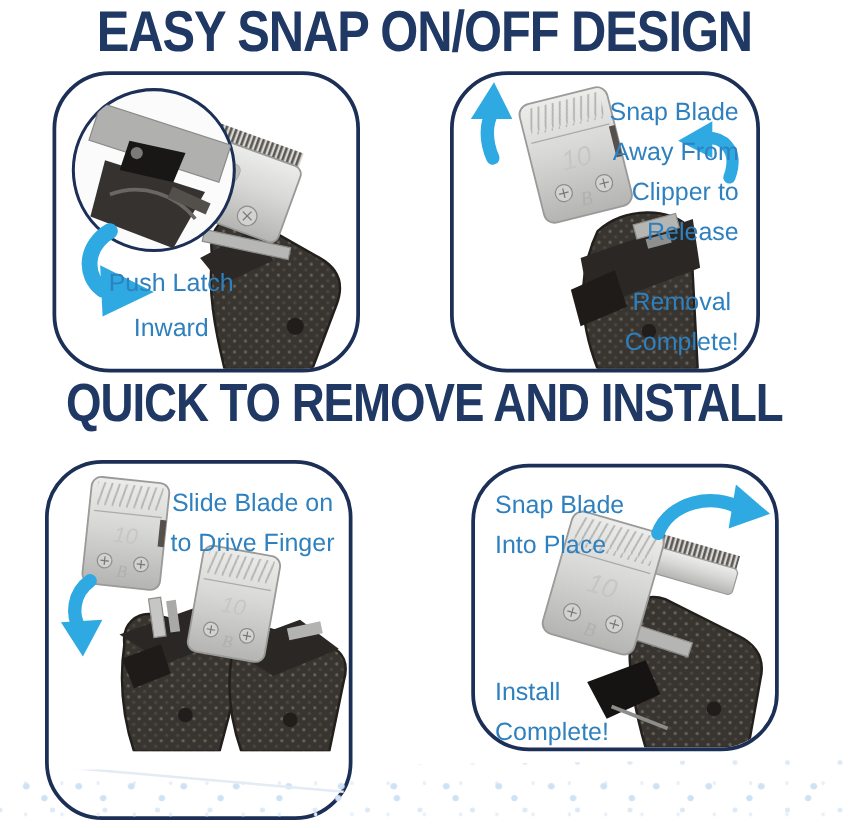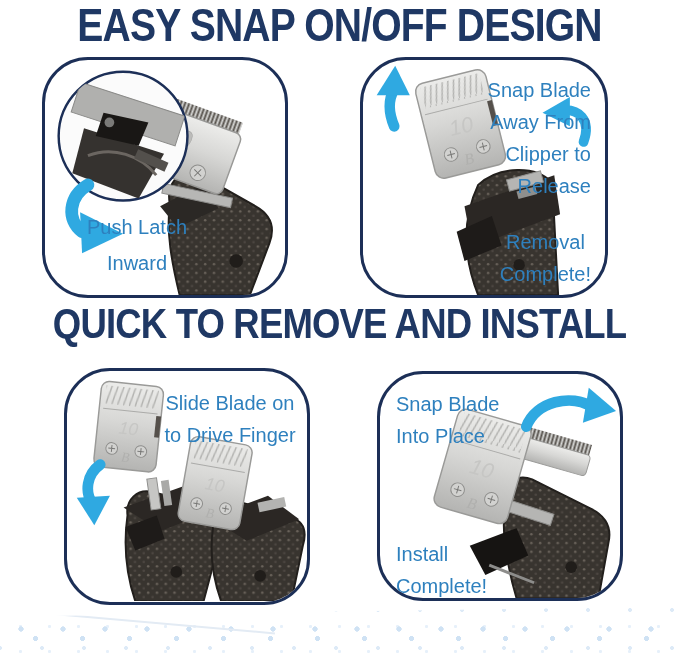--- a/index.html
+++ b/index.html
@@ -20,21 +20,21 @@
     transform:scaleX(.85);letter-spacing:-1px;white-space:nowrap;
   }
   
   .panel{
     position:absolute;border:3px solid #1c2f57;border-radius:46px;
     overflow:hidden;background:#fff;box-sizing:border-box;
   }
   .panel svg{position:absolute;inset:0;}
   .p1{left:42px;top:57px;width:246px;height:241px;}
   .p2{left:360px;top:57px;width:248px;height:241px;}
-  .p3{left:64px;top:368px;width:246px;height:237px;}
+  .p3{left:36px;top:368px;width:246px;height:288px;}
   .p4{left:377px;top:371px;width:246px;height:230px;}
   
   .cap{position:absolute;color:#2e80be;font-size:20px;line-height:32px;}
   .cap-p1{left:6px;bottom:14px;width:172px;text-align:center;font-size:20px;line-height:36px;}
   .cap-p2{top:14px;right:14px;text-align:right;}
   .cap-p2s{top:166px;right:14px;text-align:center;}
   .cap-p3{top:16px;left:84px;width:158px;text-align:center;}
   .cap-p4{top:14px;left:16px;text-align:left;}
   .cap-p4s{top:164px;left:16px;text-align:left;}
   

